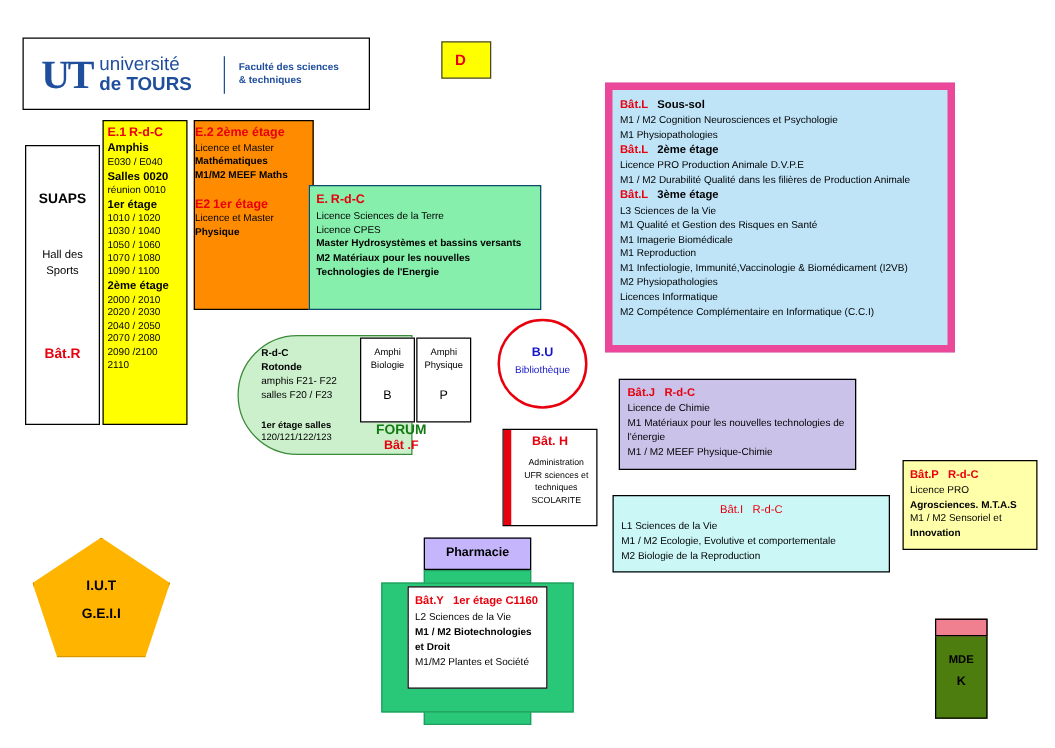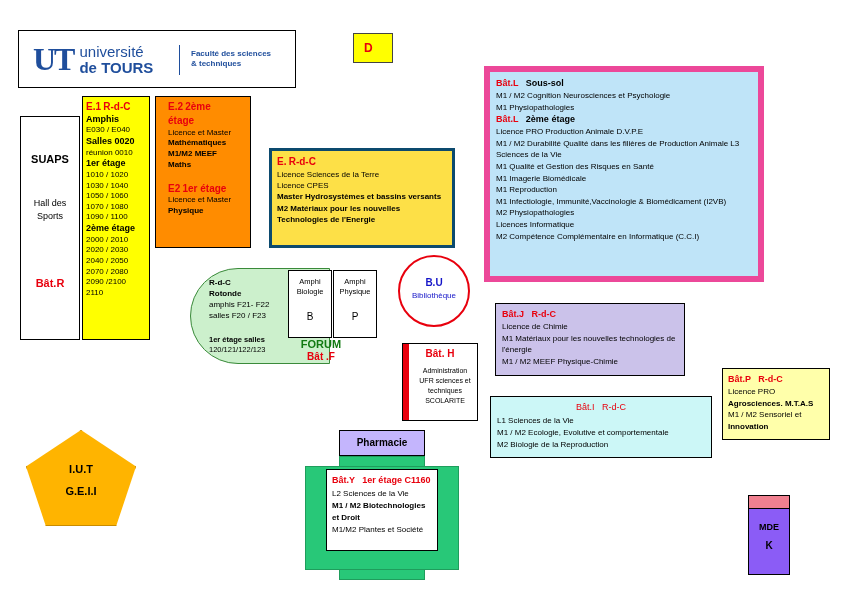--- a/index.html
+++ b/index.html
@@ -31,24 +31,24 @@
   #suaps .t1{position:absolute;top:36px;width:100%;text-align:center;font-weight:bold;font-size:11px;}
   #suaps .t2{position:absolute;top:80px;width:100%;text-align:center;font-size:9px;line-height:1.4;}
   #suaps .t3{position:absolute;top:160px;width:100%;text-align:center;font-weight:bold;font-size:11px;color:#e8000d;}
   
   #e1{left:82px;top:96px;width:68px;height:244px;border:1px solid #000;background:#ffff00;}
   #e1 .pad{padding:3px 3px;line-height:1.32;font-size:8px;}
   #e1 .hdr{font-weight:bold;font-size:10px;color:#e8000d;}
   #e1 .sub{font-weight:bold;font-size:9px;color:#000;}
   
   #e2{left:155px;top:96px;width:96px;height:152px;border:1px solid #000;background:#ff8c00;}
-  #e2 .pad{padding:3px 12px;line-height:1.35;font-size:8px;}
+  #e2 .pad{padding:3px 0;line-height:1.35;font-size:8px;}
   #e2 .hdr{font-weight:bold;font-size:10px;color:#e8000d;}
   
-  #ebox{left:269px;top:148px;width:186px;height:100px;border:3px solid #0c4a6e;background:#fde047;}
+  #ebox{left:247px;top:148px;width:186px;height:100px;border:1px solid #0c4a6e;background:#86efac;}
   #ebox .pad{padding:4px 5px;line-height:1.4;font-size:8px;}
   #ebox .hdr{font-weight:bold;font-size:10px;color:#e8000d;}
   
   #rotonde{left:190px;top:268px;width:140px;height:96px;background:#ccf0cc;border:1px solid #3a8a3a;border-radius:70px 0 0 70px;}
   #rotonde .pad{padding:8px 6px 0 18px;line-height:1.38;font-size:8px;}
   #rotonde .bold{font-weight:bold;}
   #rotonde .salles{position:absolute;left:18px;top:66px;font-size:7.5px;line-height:1.35;}
   
   #amphiB{left:288px;top:270px;width:44px;height:68px;border:1px solid #000;background:#fff;}
   #amphiP{left:333px;top:270px;width:44px;height:68px;border:1px solid #000;background:#fff;}
@@ -92,21 +92,21 @@
   #cross-h{left:305px;top:466px;width:154px;height:104px;background:#28c878;border:1px solid #1f9d5c;}
   #baty{left:326px;top:469px;width:112px;height:82px;border:1px solid #000;background:#fff;}
   #baty .pad{padding:4px 5px;line-height:1.5;font-size:8px;}
   #baty .hdr{font-weight:bold;color:#e8000d;font-size:9px;}
   
   #iut{left:26px;top:430px;width:110px;height:96px;background:#ffb400;border:1px solid #c98c00;
        clip-path:polygon(50% 0%,100% 38%,82% 100%,18% 100%,0% 38%);}
   #iut .l1{position:absolute;top:32px;width:100%;text-align:center;font-weight:bold;font-size:11px;}
   #iut .l2{position:absolute;top:54px;width:100%;text-align:center;font-weight:bold;font-size:11px;}
   
-  #mde{left:748px;top:495px;width:42px;height:80px;border:1px solid #000;background:#8b5cf6;}
+  #mde{left:748px;top:495px;width:42px;height:80px;border:1px solid #000;background:#4d7c0f;}
   #mde-top{left:748px;top:495px;width:42px;height:14px;background:#f08090;border:1px solid #000;}
   #mde .m1{position:absolute;top:26px;width:100%;text-align:center;font-weight:bold;font-size:9px;}
   #mde .m2{position:absolute;top:44px;width:100%;text-align:center;font-weight:bold;font-size:10px;}
 </style>
 </head>
 <body>
 
 <div class="abs" id="logo">
   <div id="logo-ut">
     <span class="ut-mark">UT</span>
@@ -238,20 +238,24 @@
       &nbsp;&nbsp;<span class="lvl">Sous-sol</span>
     </div>
     <span>M1 / M2 Cognition Neurosciences et Psychologie</span><br>
     <span>M1 Physiopathologies</span>
     <div class="hdr">
       <span>Bât.L</span>
       &nbsp;&nbsp;<span class="lvl">2ème étage</span>
     </div>
     <span>Licence PRO Production Animale D.V.P.E</span><br>
     <span>M1 / M2  Durabilité Qualité dans les filières de Production Animale</span>
+    <div class="hdr">
+      <span>Bât.L</span>
+      &nbsp;&nbsp;<span class="lvl">3ème étage</span>
+    </div>
     <span>L3 Sciences de la Vie</span><br>
     <span>M1 Qualité et Gestion des Risques en Santé</span><br>
     <span>M1 Imagerie Biomédicale</span><br>
     <span>M1 Reproduction</span><br>
     <span>M1 Infectiologie, Immunité,Vaccinologie &amp; Biomédicament (I2VB)</span><br>
     <span>M2 Physiopathologies</span><br>
     <span>Licences Informatique</span><br>
     <span>M2 Compétence Complémentaire en Informatique  (C.C.I)</span>
   </div>
 </div>

